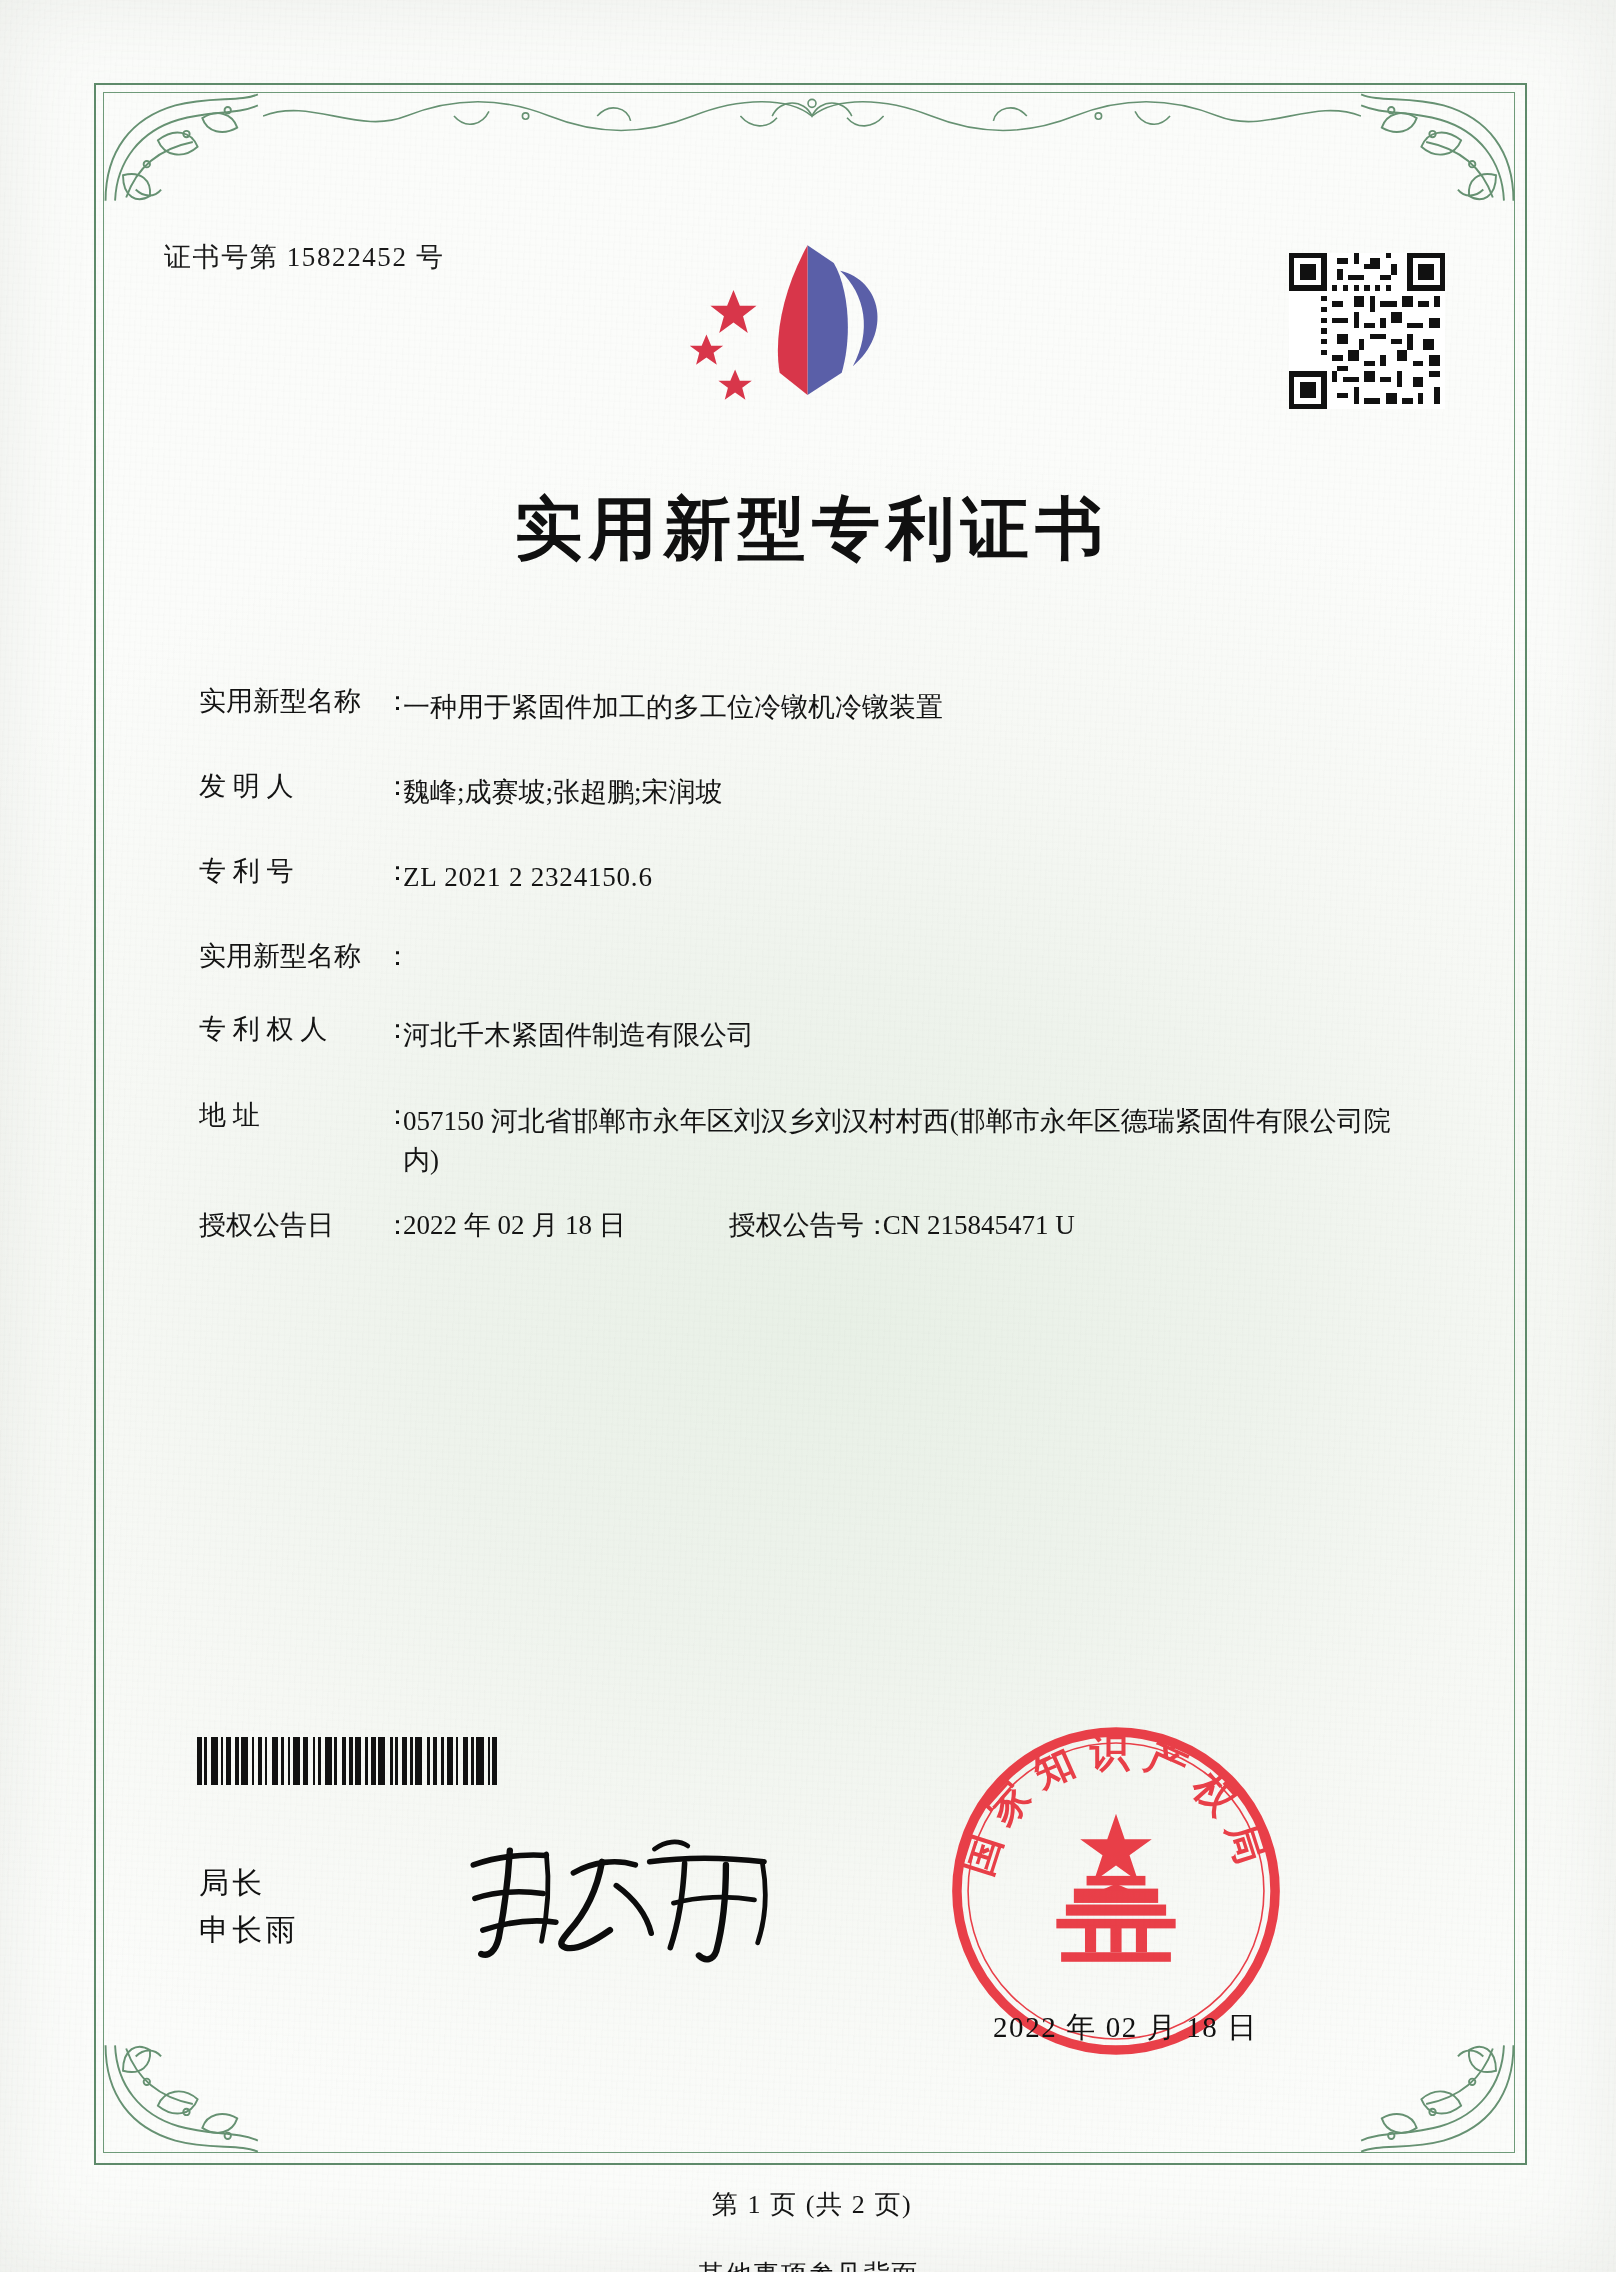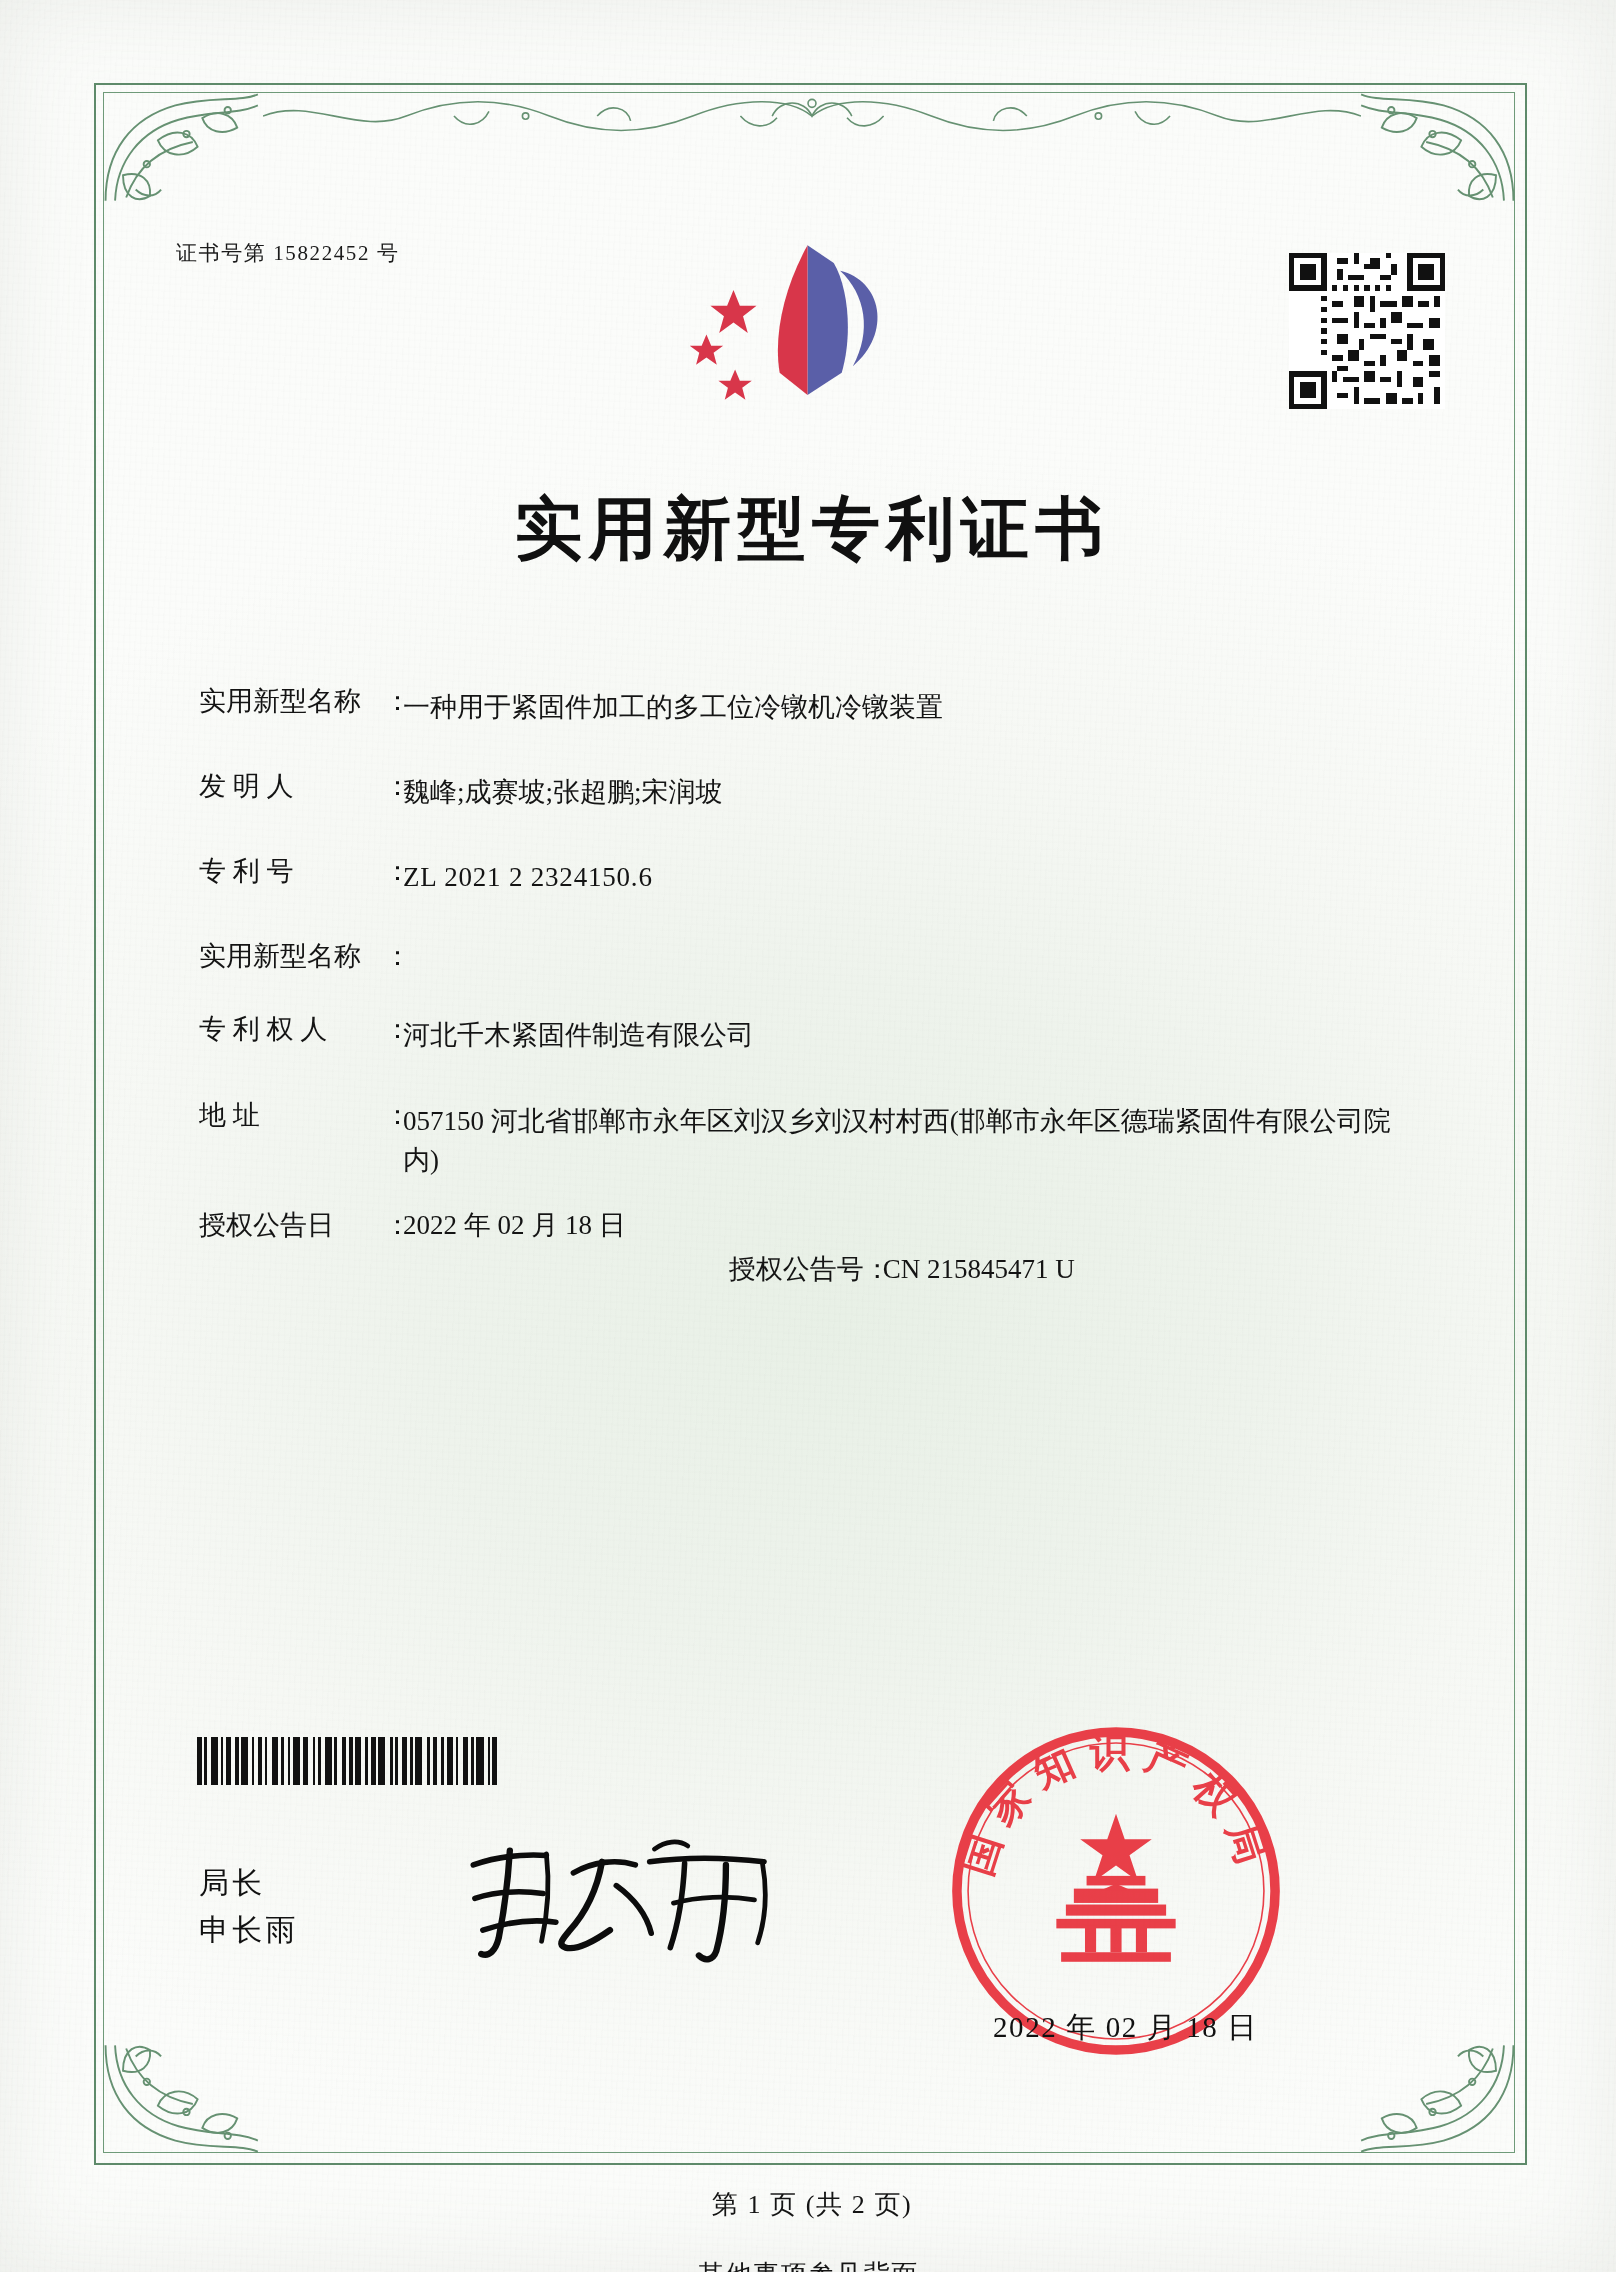--- a/index.html
+++ b/index.html
@@ -77,23 +77,23 @@
     width: 1098px;
     height: 51px;
     color: #5f8c6b;
     opacity: 0.95;
   }
   .top-band svg { width: 100%; height: 100%; display: block; }
 
   
   .cert-no {
     position: absolute;
-    left: 176px;
+    left: 164px;
     top: 239px;
-    font-size: 21px;
+    font-size: 27px;
     letter-spacing: 1.6px;
     color: #1a1a1a;
     white-space: nowrap;
   }
 
   .logo {
     position: absolute;
     left: 684px;
     top: 239px;
     width: 247px;
@@ -156,21 +156,20 @@
     white-space: normal;
     line-height: 1.45;
   }
   .fvalue.mono-ish {
     letter-spacing: 0.8px;
   }
   .frow.double { margin-bottom: 32px; }
   .frow.pair .seg2 {
     margin-left: 103px;
     display: flex;
-    margin-top: 44px;
   }
   .seg-label { display: block; }
 
   
   .paras {
     position: absolute;
     left: 199px;
     top: 1311px;
     width: 1225px;
     font-size: 27px;

